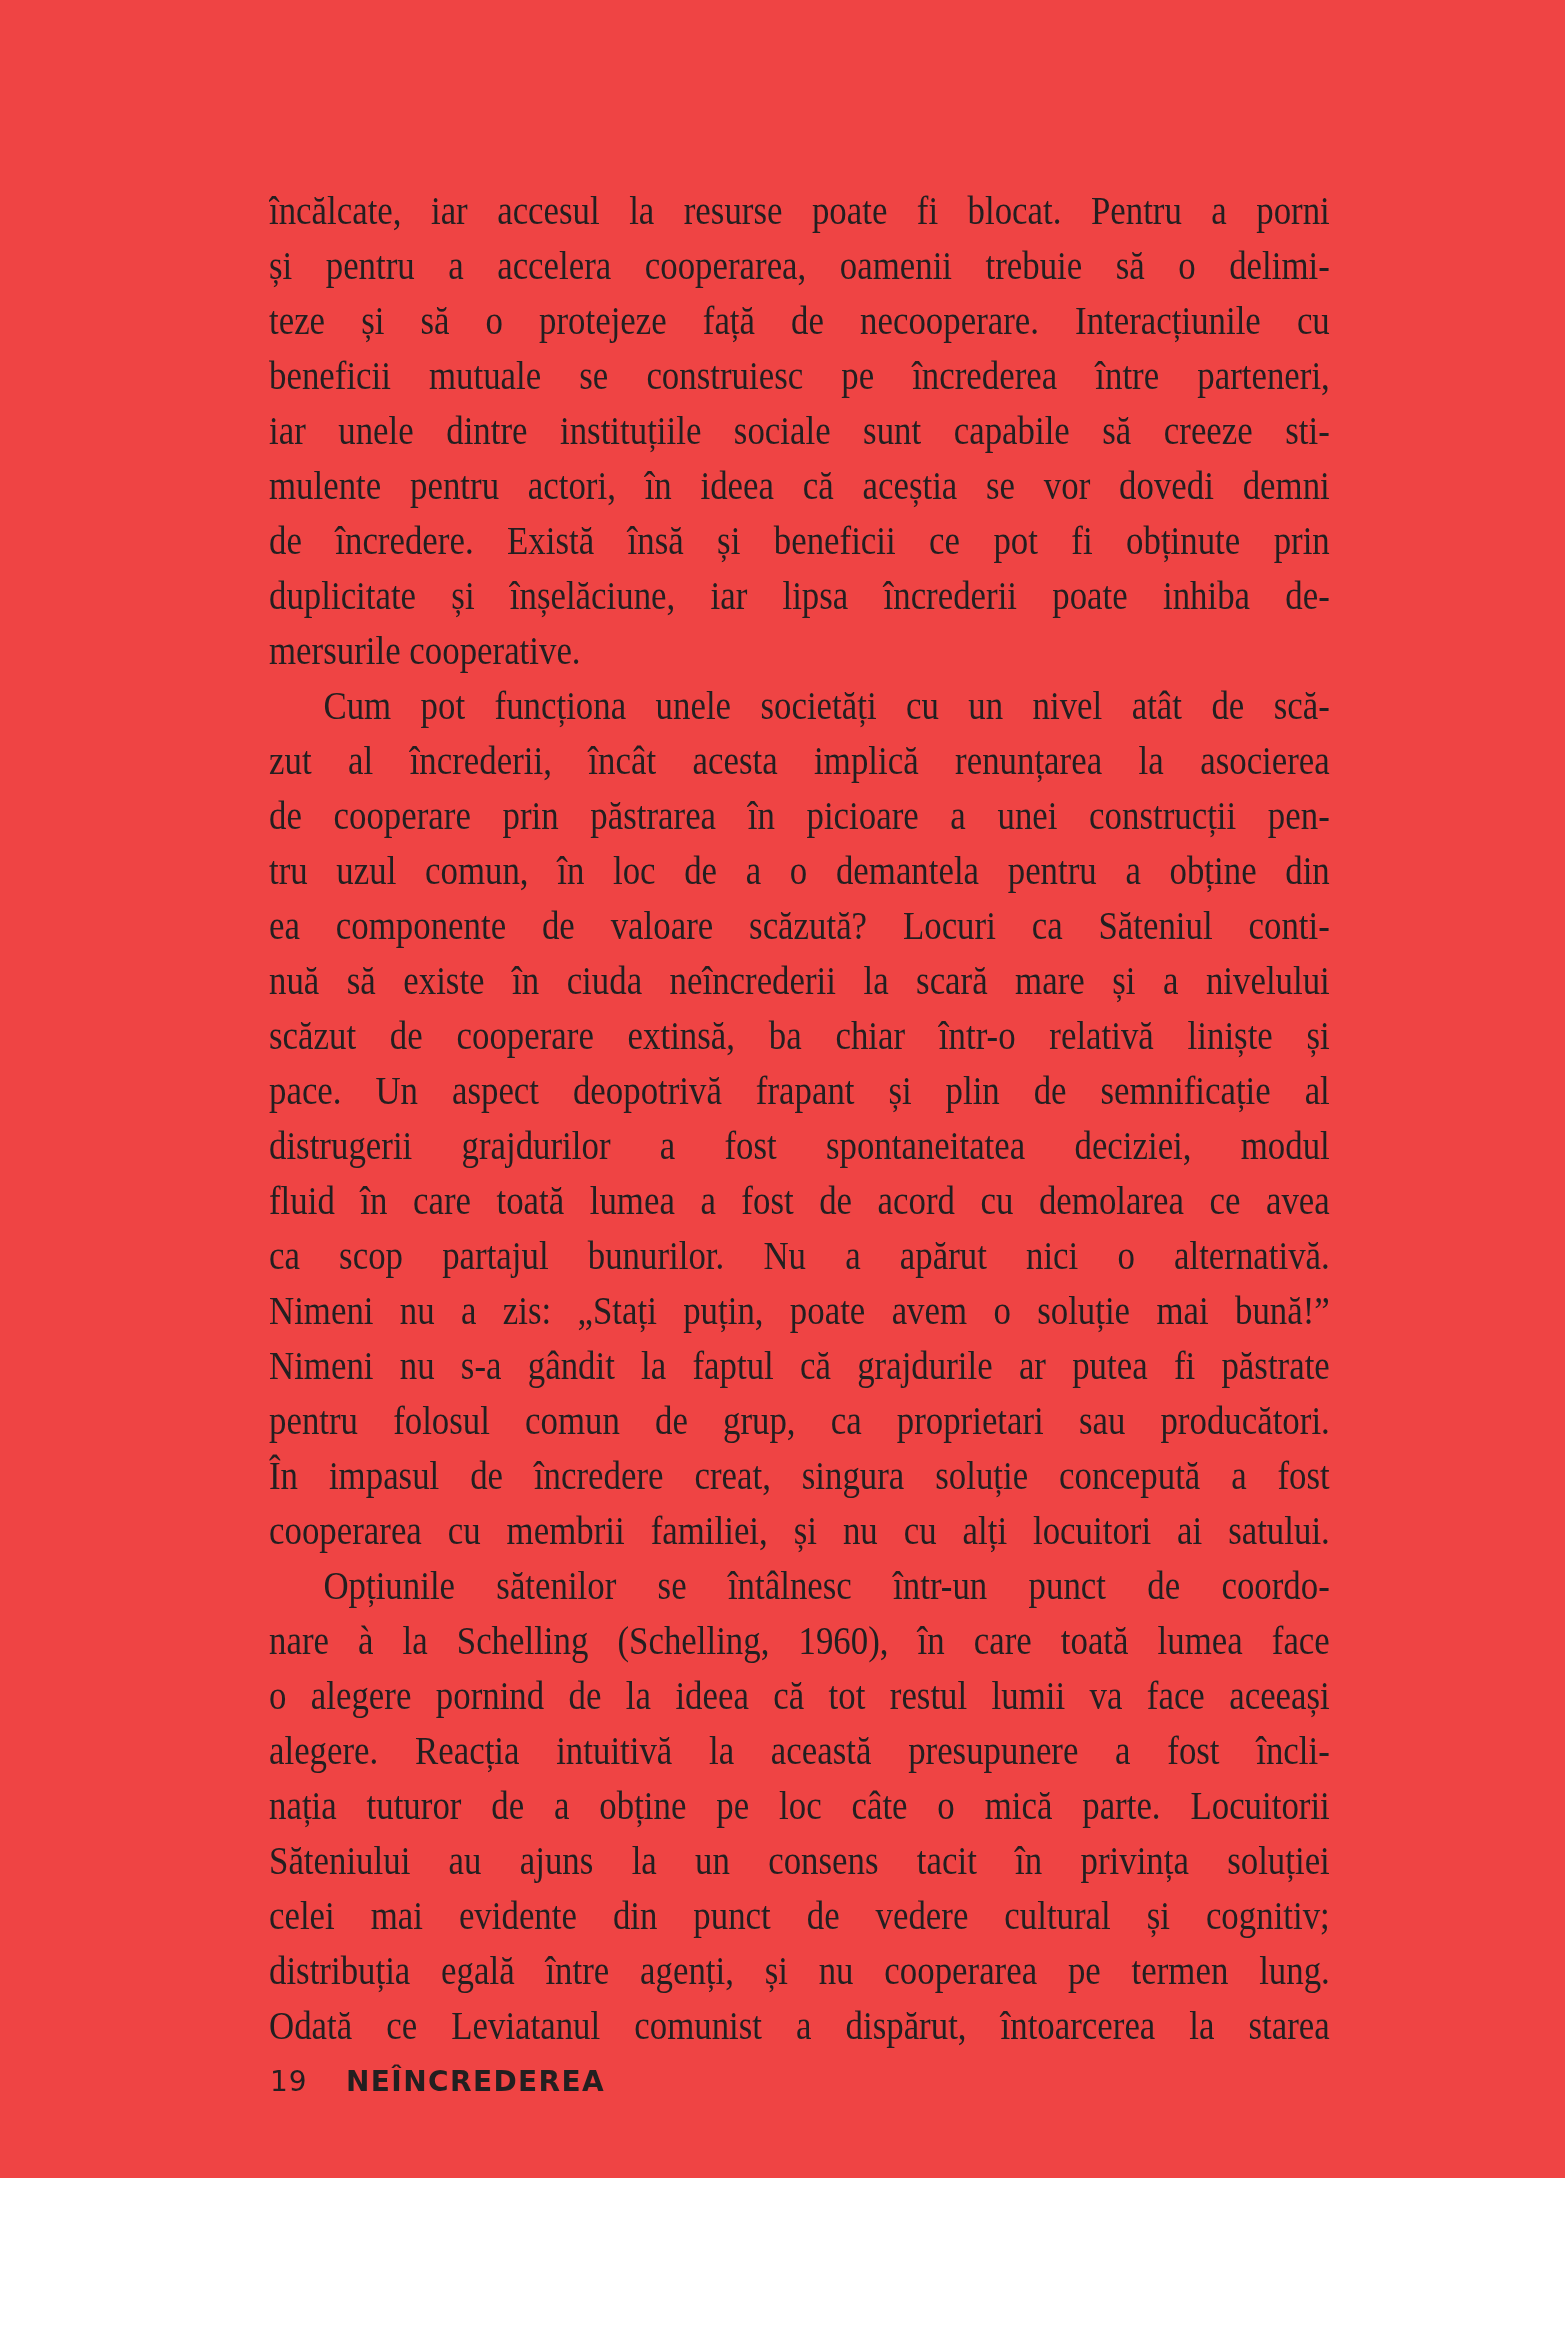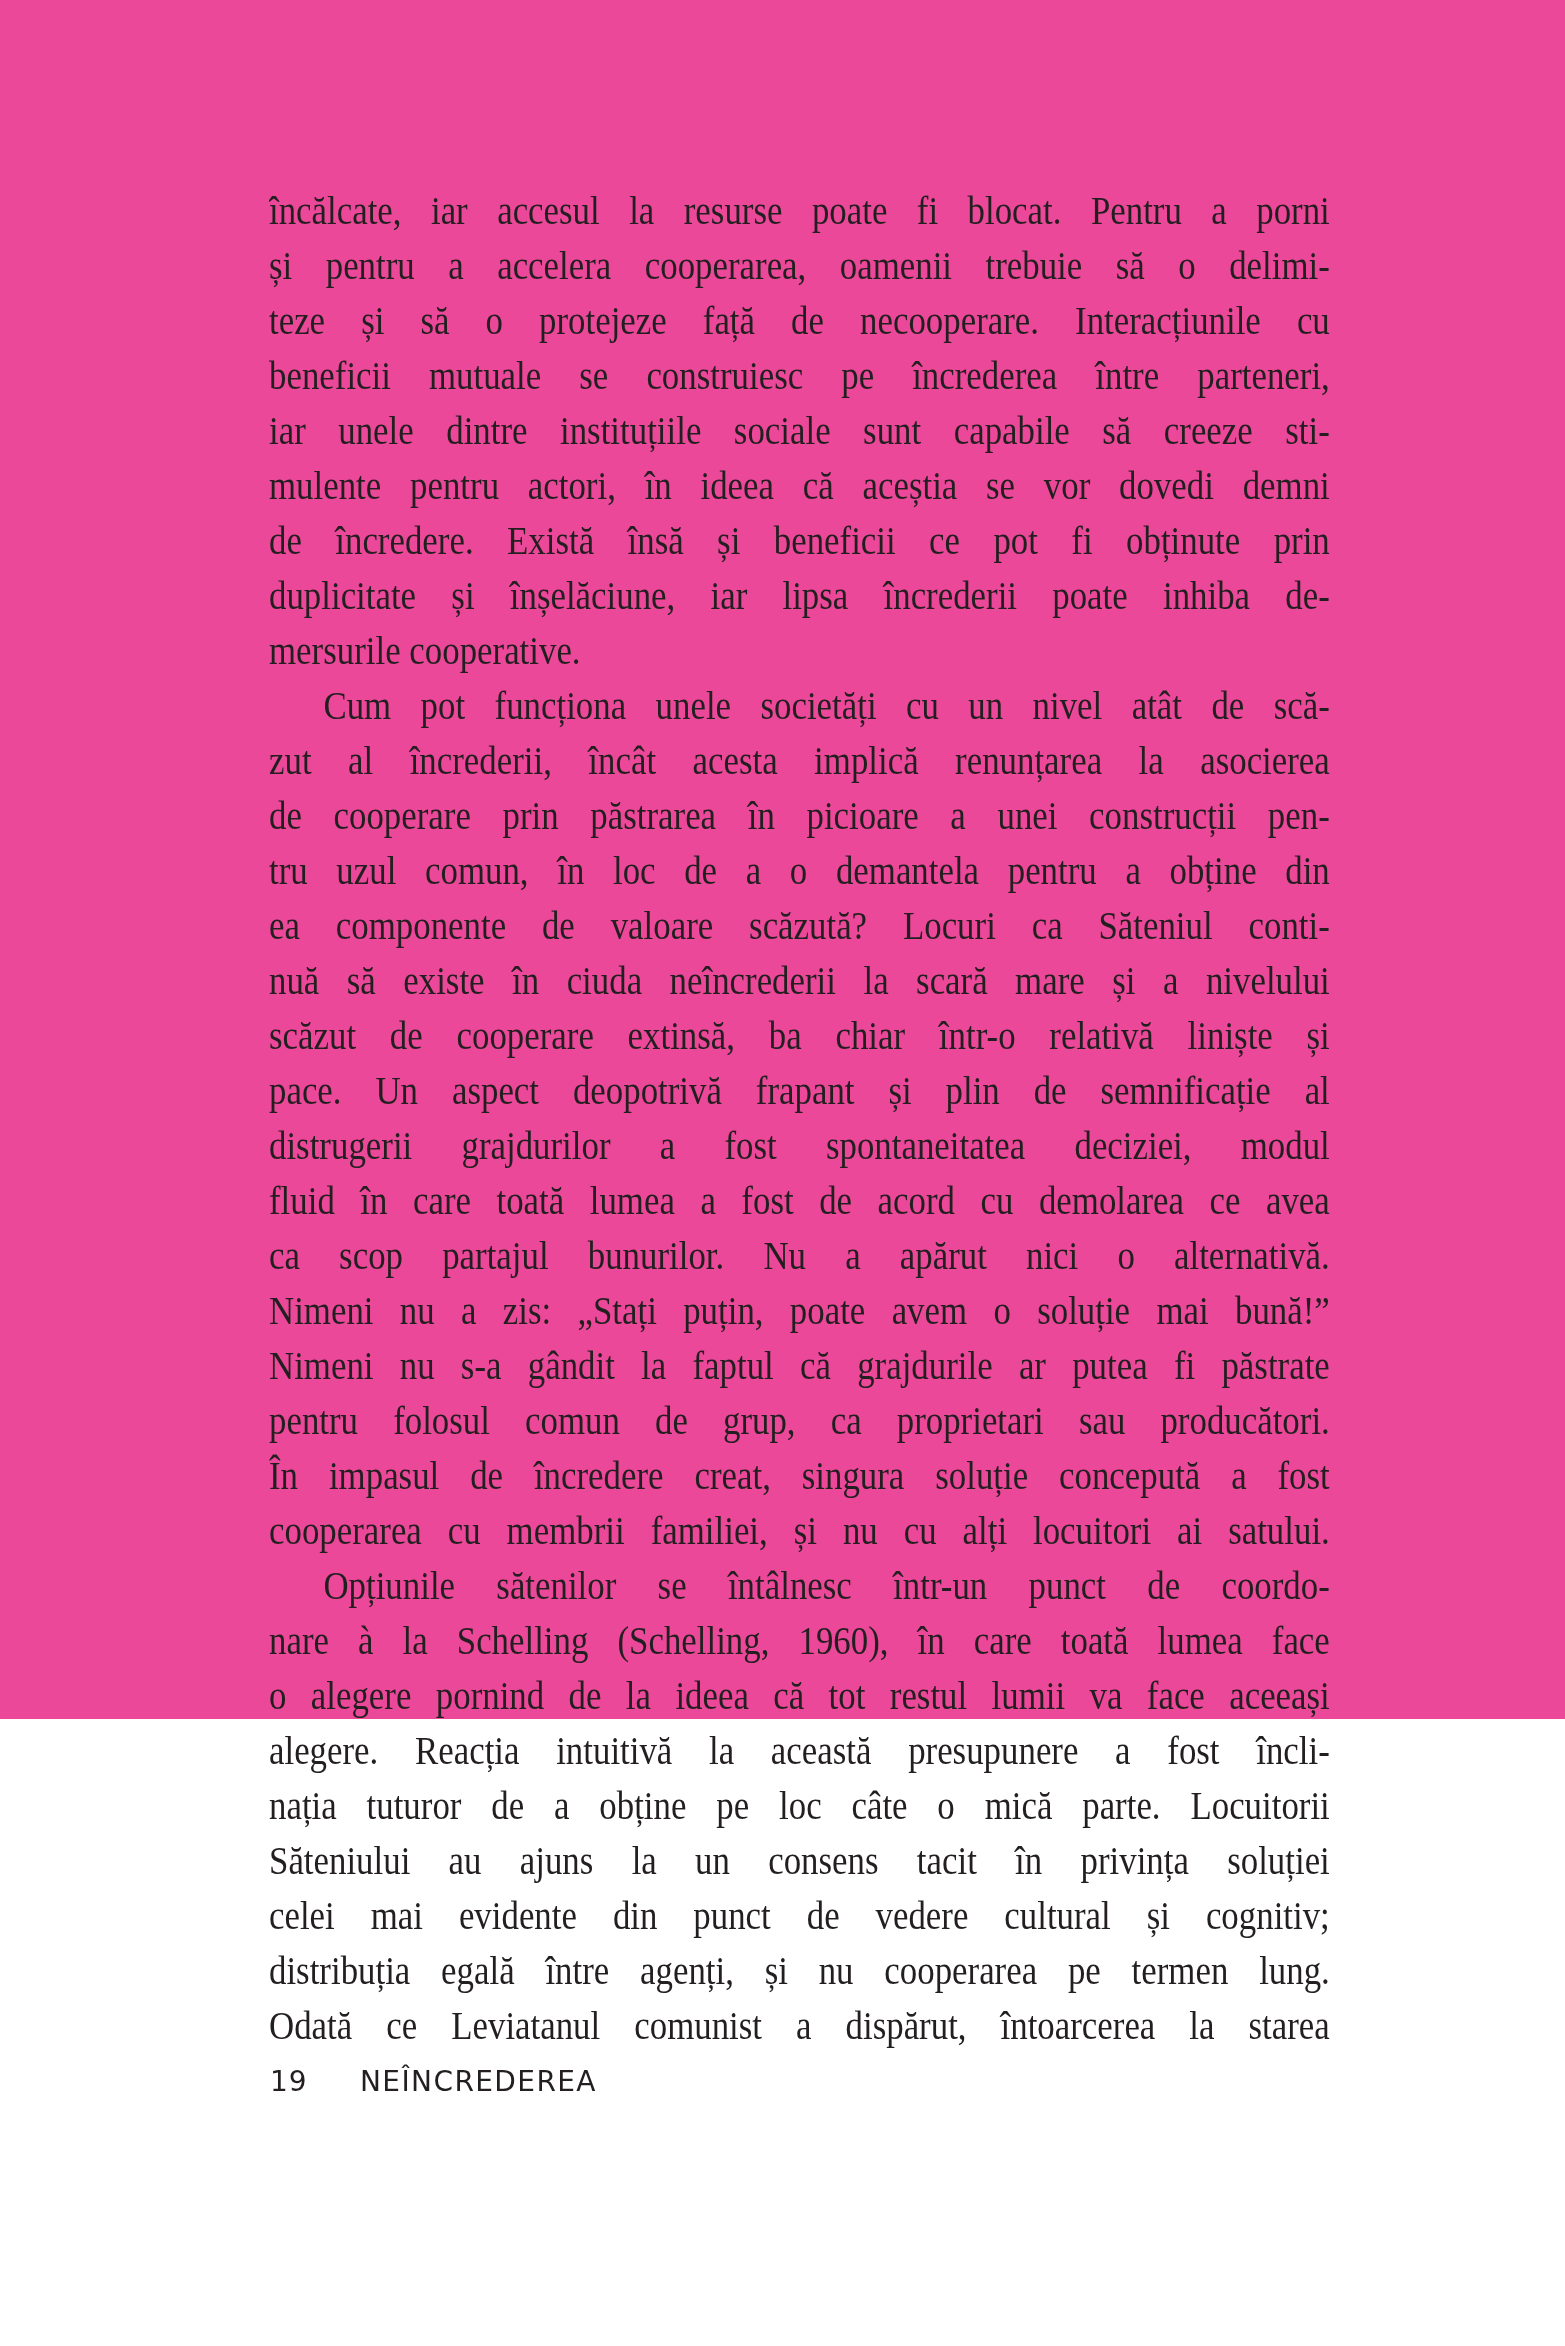--- a/index.html
+++ b/index.html
@@ -12,22 +12,22 @@
     height: 2347px;
     position: relative;
     overflow: hidden;
     color: #231f20;
   }
   .page {
     position: absolute;
     left: 0;
     top: 0;
     width: 1565px;
-    height: 1719px;
-    background: #ec4899;
+    height: 2178px;
+    background: #ef4444;
   }
   .text-block {
     position: absolute;
     left: 269px;
     top: 183px;
     width: 1248px;
     transform: scaleX(0.85);
     transform-origin: left top;
     font-family: "Liberation Serif", "DejaVu Serif", serif;
     font-size: 41px;
@@ -59,24 +59,25 @@
     letter-spacing: 0.9px;
   }
   .footer .page-number {
     position: absolute;
     left: 0;
     top: 0;
     white-space: nowrap;
   }
   .footer .running-head {
     position: absolute;
-    left: 90px;
+    left: 76px;
     top: 0;
     white-space: nowrap;
     letter-spacing: 1.4px;
+    font-weight: bold;
   }
 </style>
 </head>
 <body>
 
 <div class="page">
   <div class="text-block">
     <span class="line">încălcate, iar accesul la resurse poate fi blocat. Pentru a porni</span>
     <span class="line">și pentru a accelera cooperarea, oamenii trebuie să o delimi-</span>
     <span class="line">teze și să o protejeze față de necooperare. Interacțiunile cu</span>

